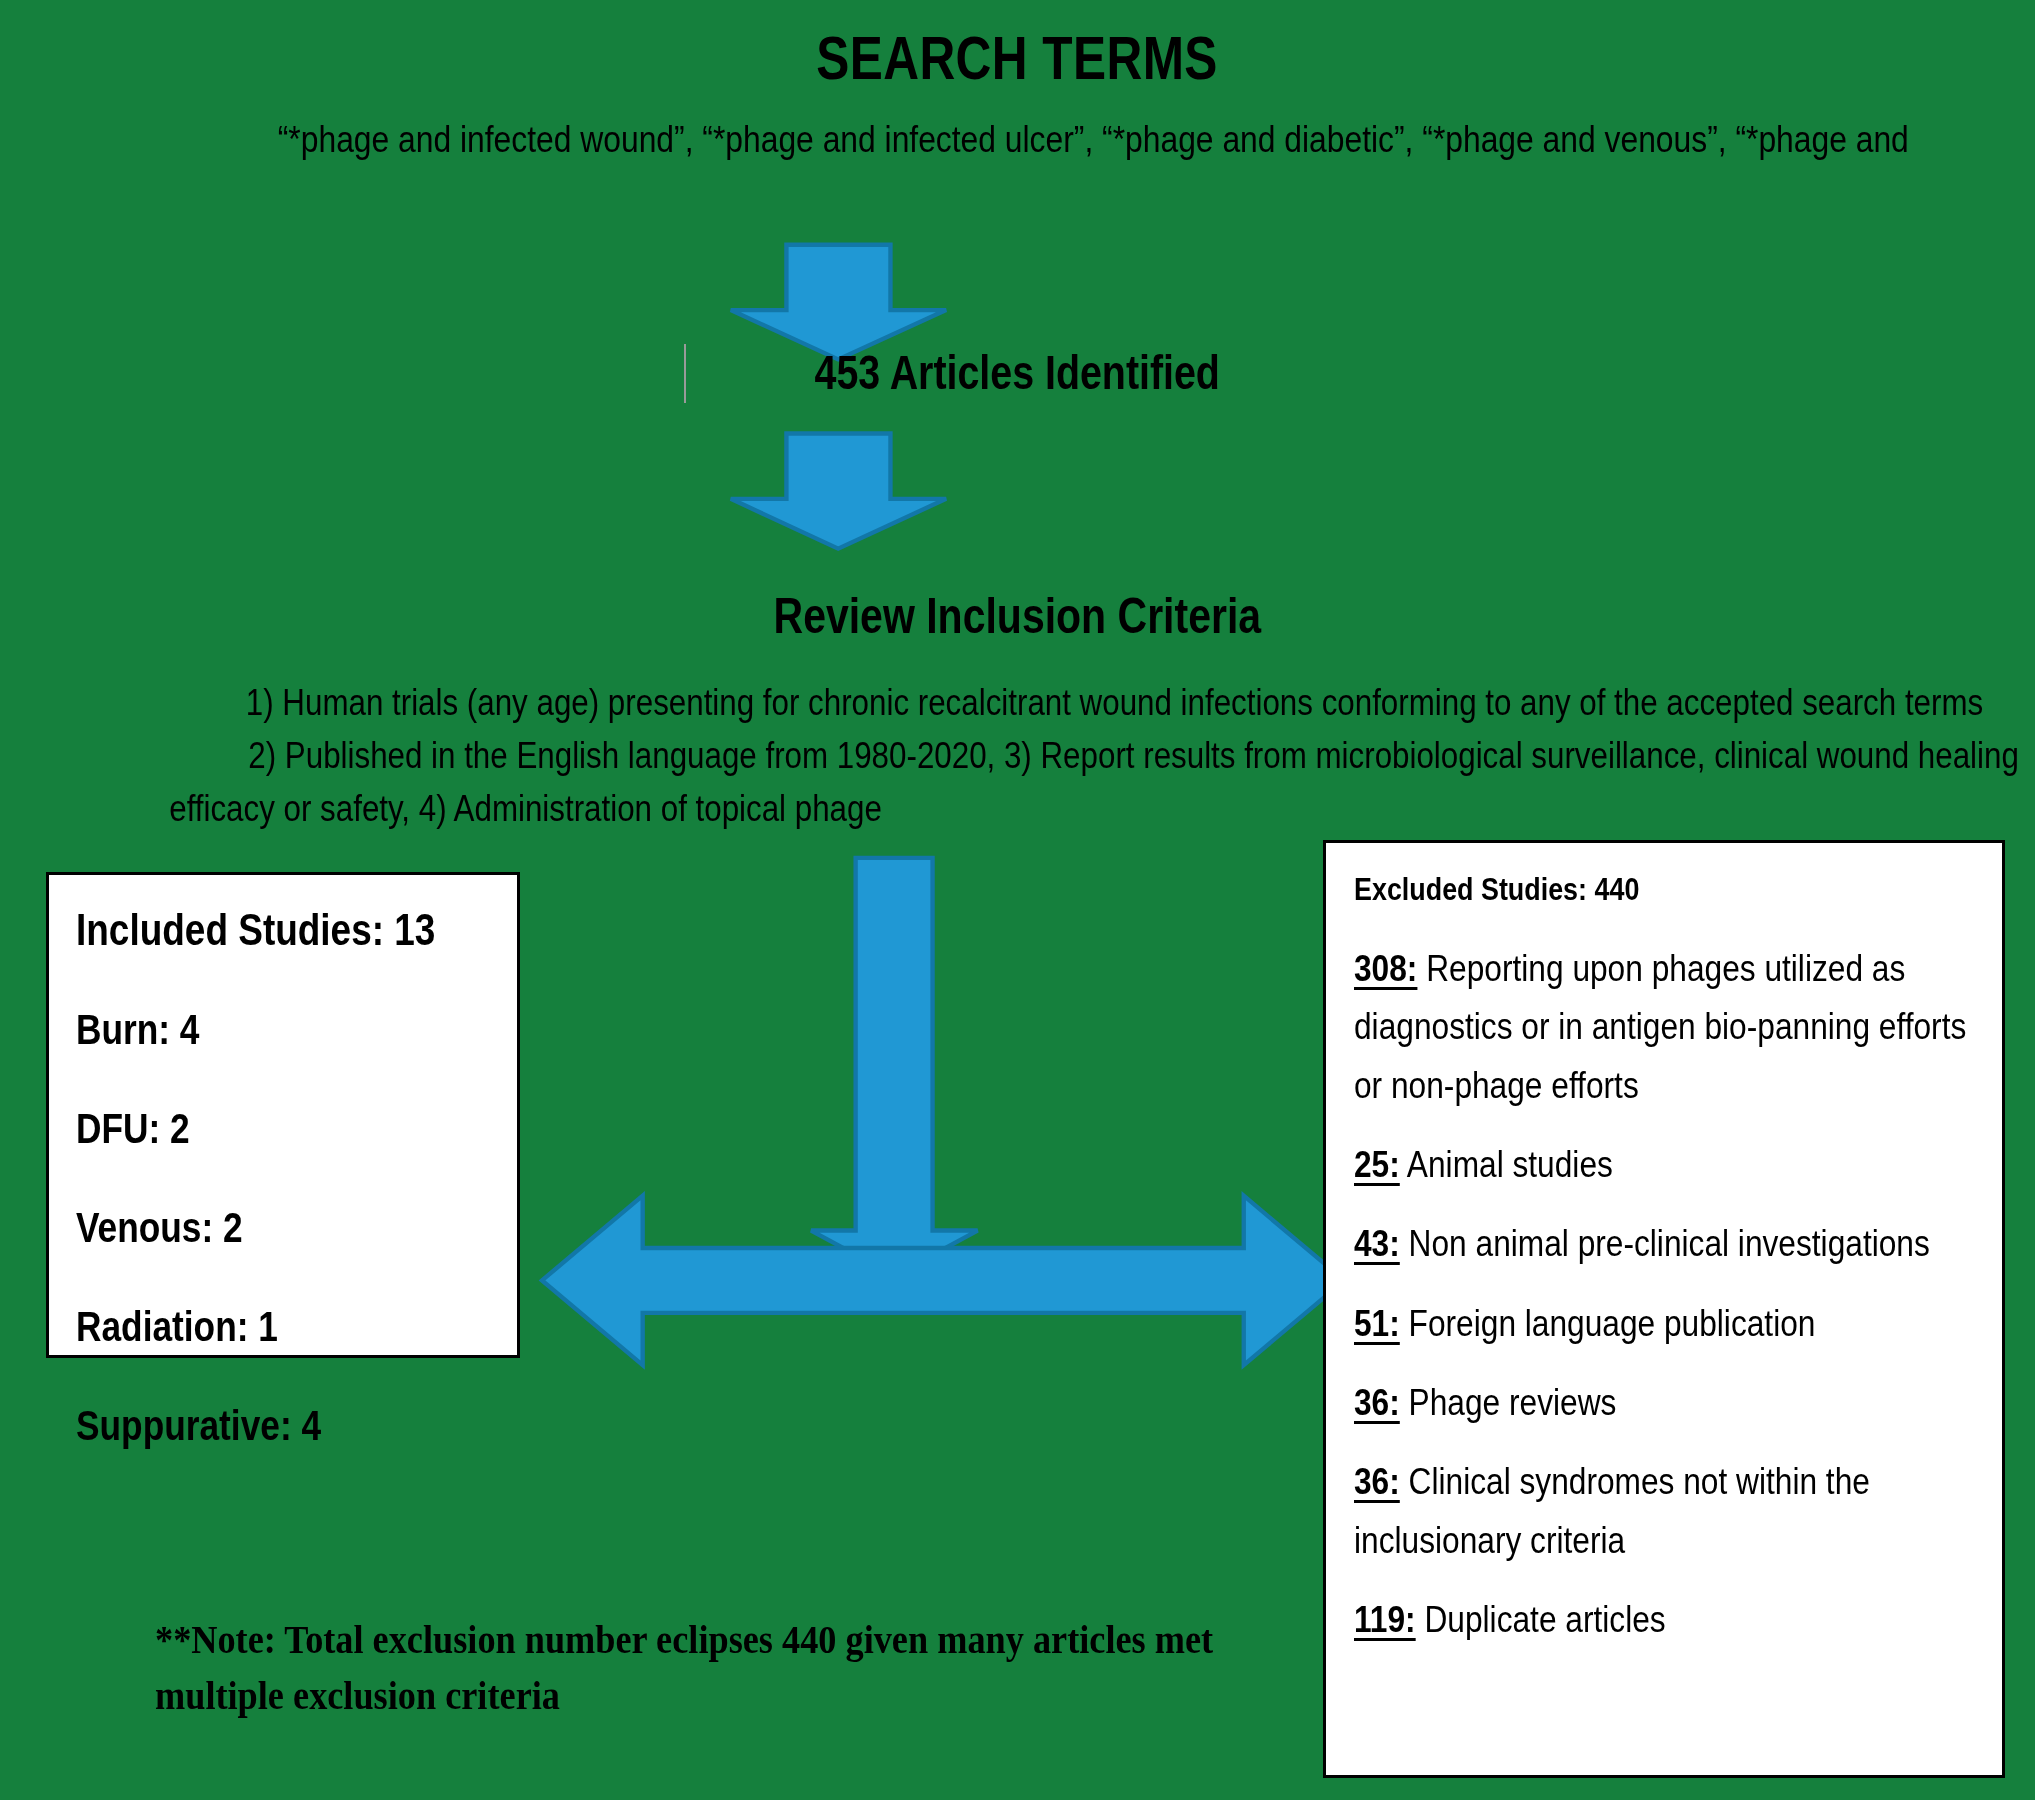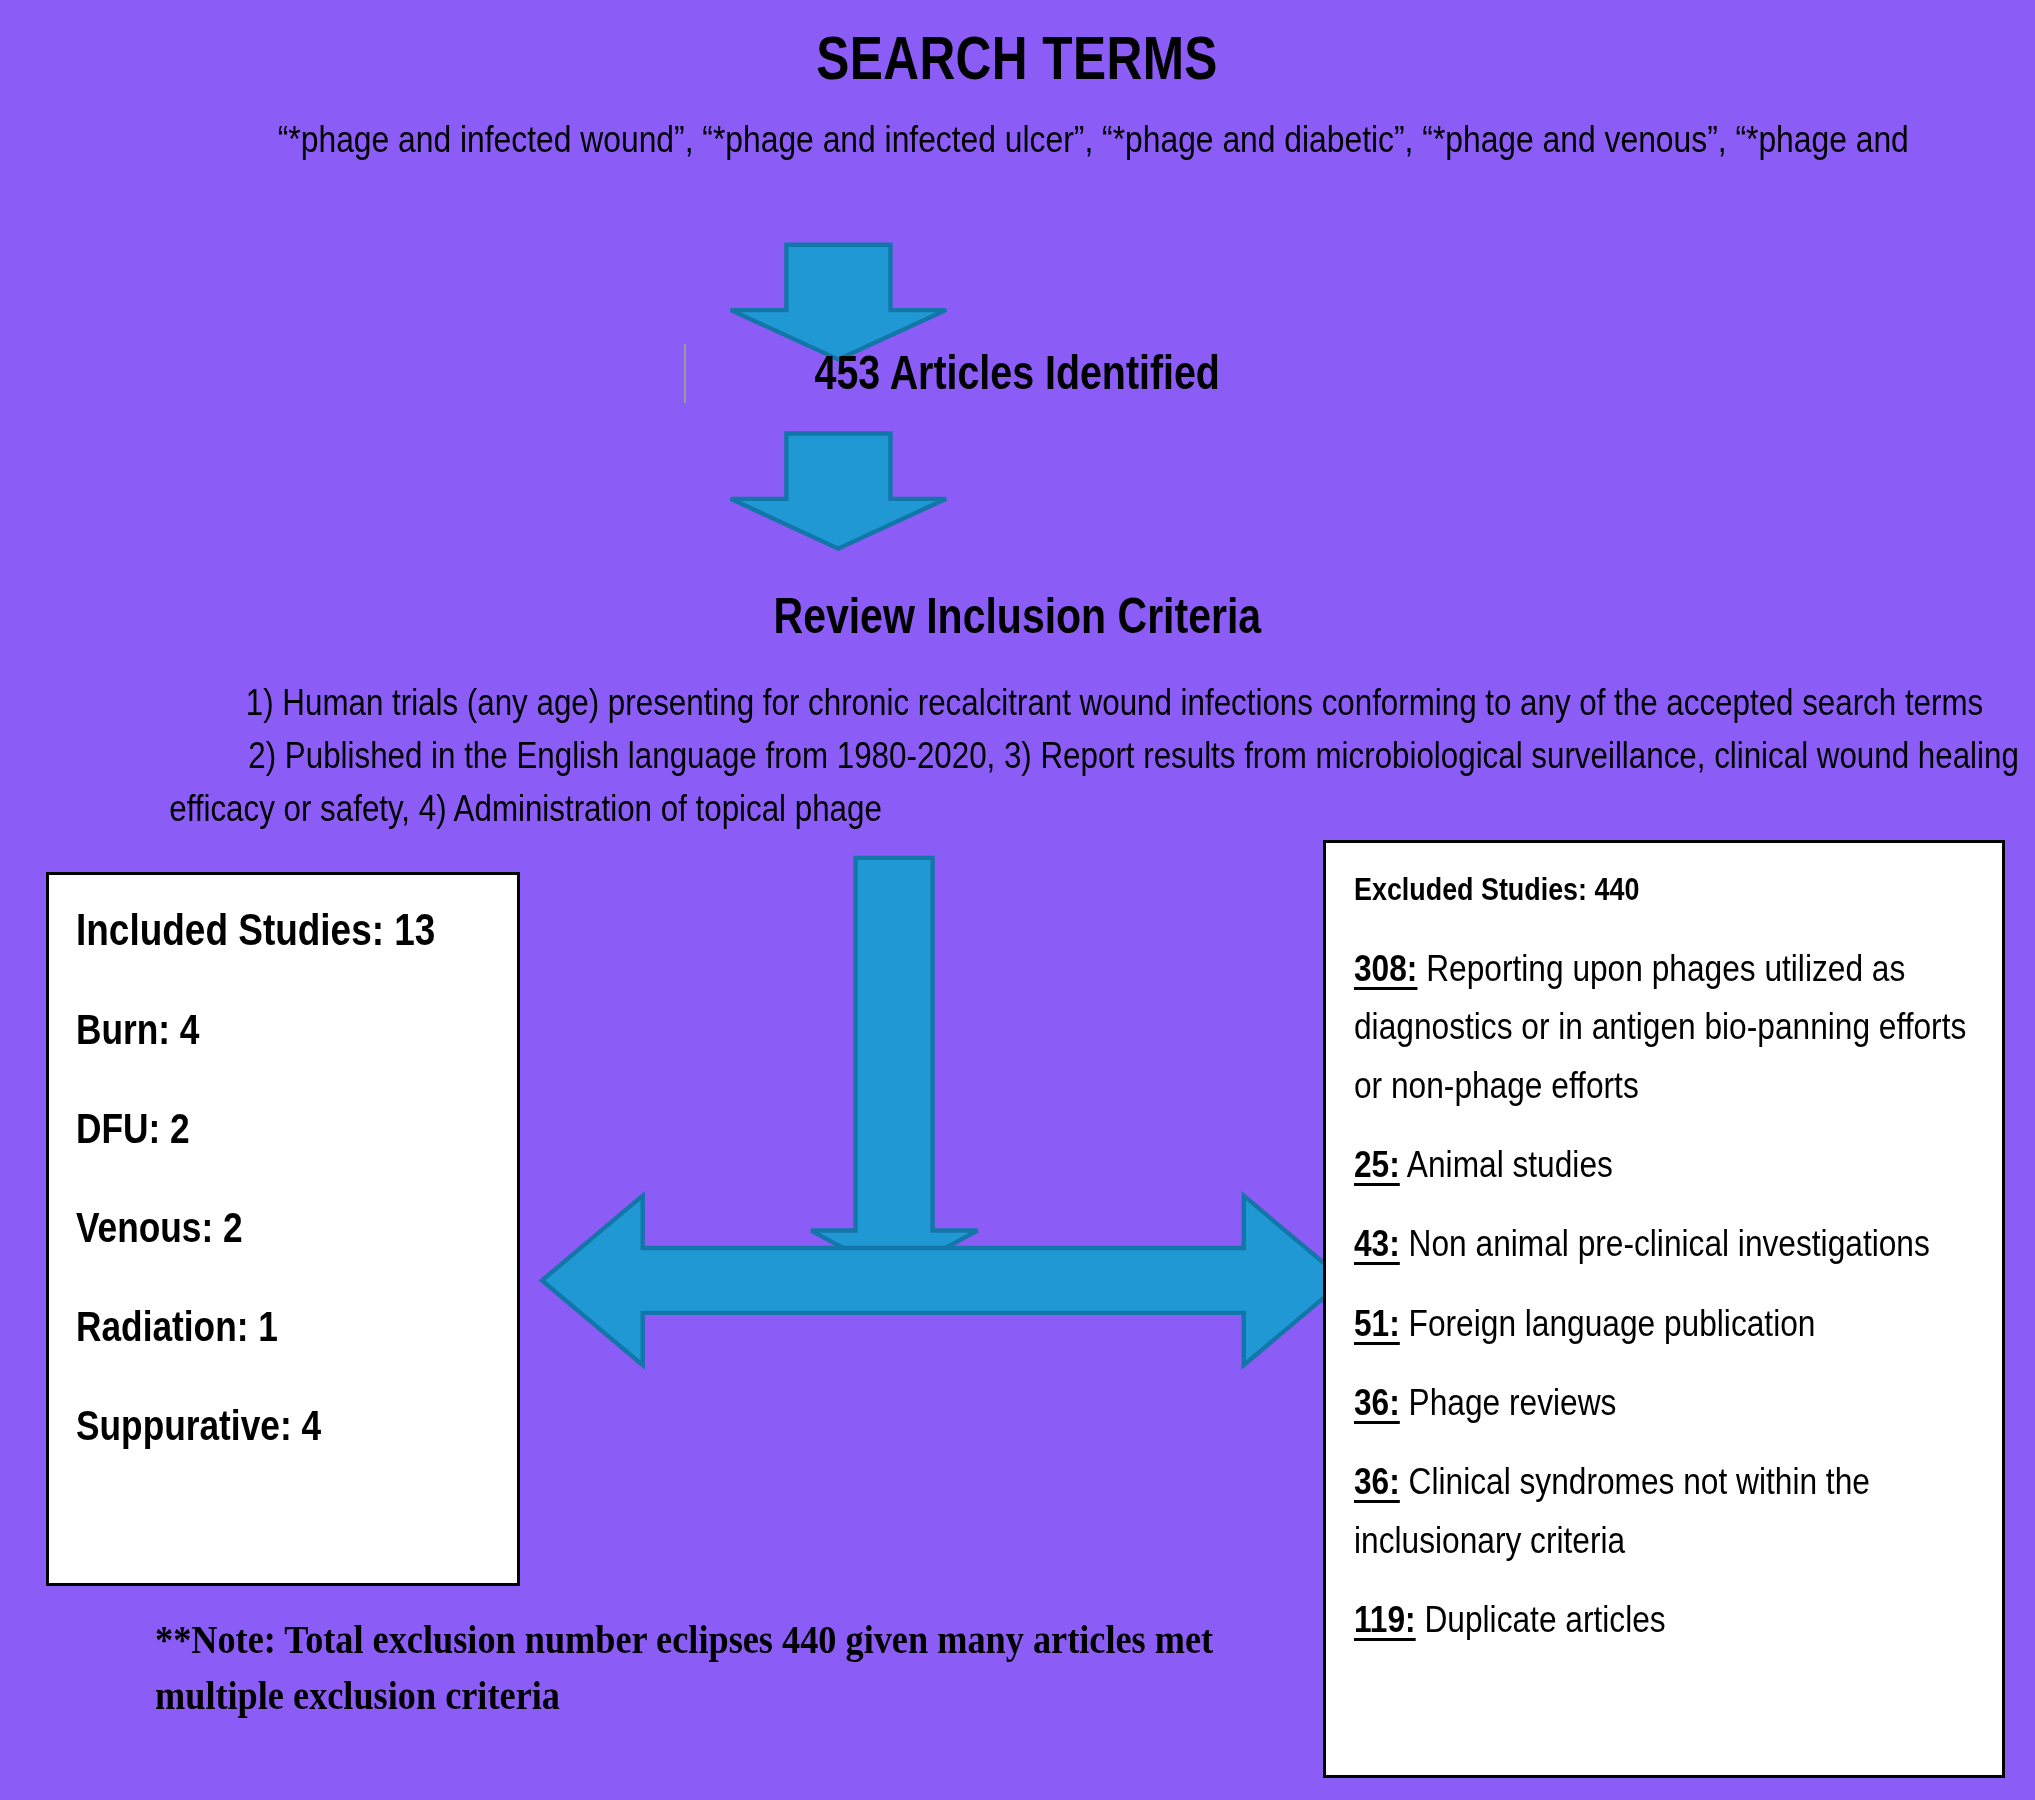--- a/index.html
+++ b/index.html
@@ -8,21 +8,21 @@
     background: #ffffff;
   }
   body {
     font-family: "Liberation Sans", "DejaVu Sans", sans-serif;
     color: #000000;
   }
   #canvas {
     position: relative;
     width: 2035px;
     height: 1801px;
-    background: #8b5cf6;
+    background: #15803d;
     overflow: hidden;
   }
 
   
   #title {
     position: absolute;
     top: 27px;
     left: 0;
     width: 2035px;
     text-align: center;
@@ -122,21 +122,21 @@
   .panel {
     position: absolute;
     background: #ffffff;
     border: 3.4px solid #000000;
     box-sizing: border-box;
   }
   #included-box {
     left: 46px;
     top: 872px;
     width: 474px;
-    height: 714px;
+    height: 486px;
   }
   #excluded-box {
     left: 1323px;
     top: 840px;
     width: 682px;
     height: 938px;
   }
 
   .panel-title {
     font-weight: bold;

